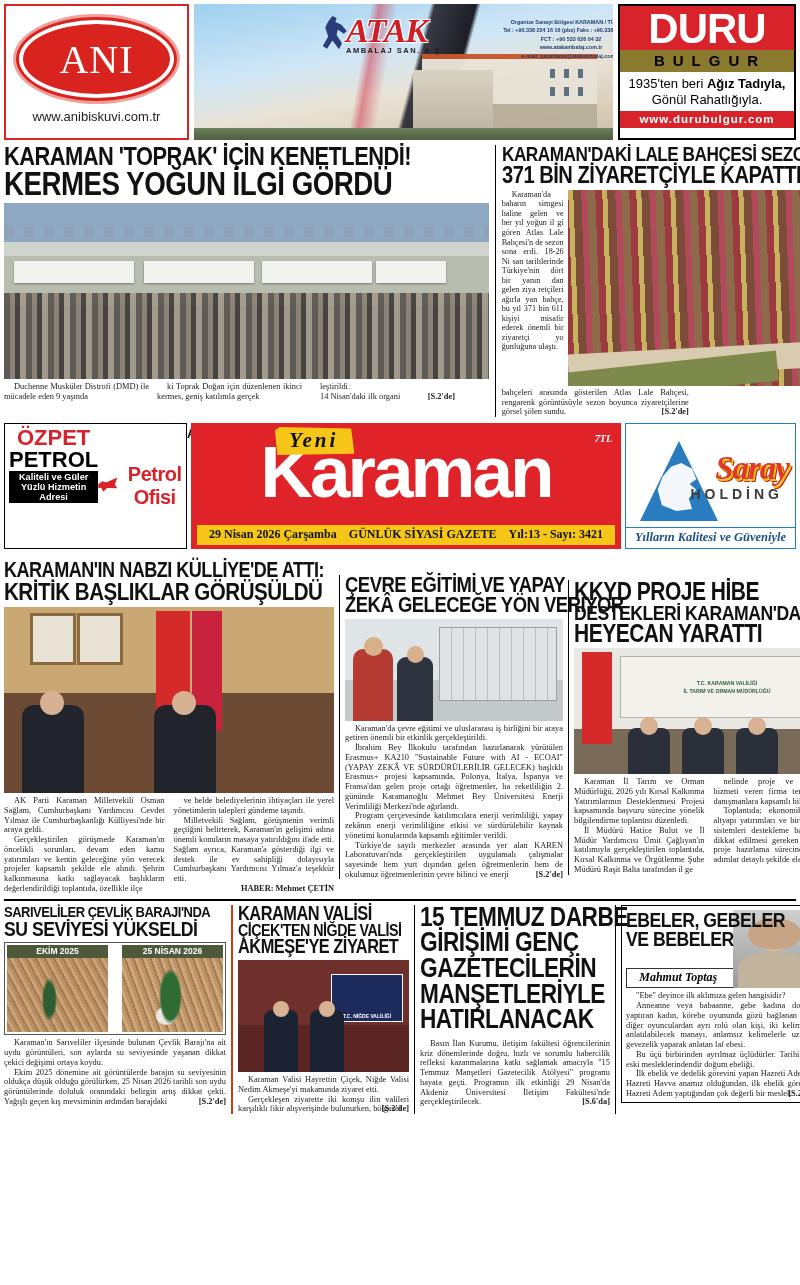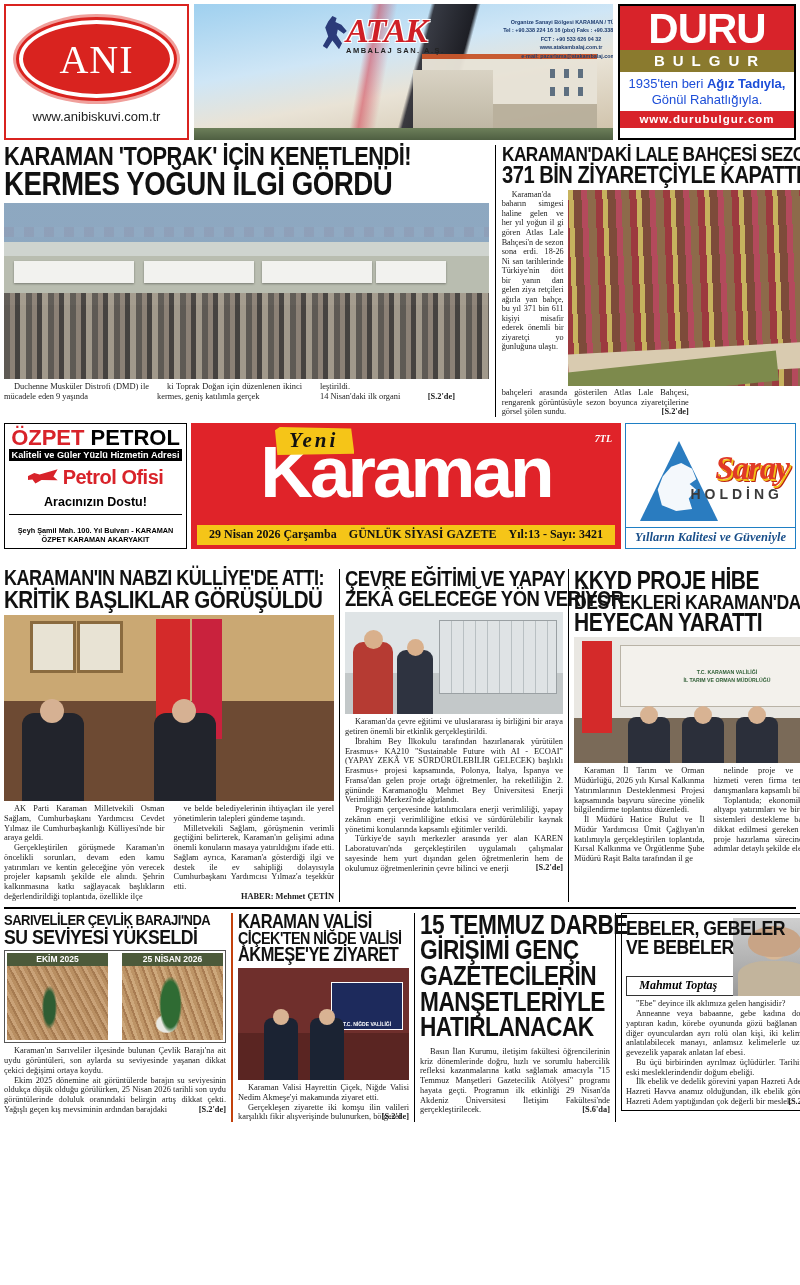--- a/index.html
+++ b/index.html
@@ -64,37 +64,37 @@
     font-family:"Liberation Sans", sans-serif; font-size:5.4px; font-weight:bold; color:#1d3b6e; line-height:1.55; }
   .atak-bldg { position:absolute; right:16px; bottom:8px; width:175px; height:78px;
     background: linear-gradient(180deg,#e8e3d7 0 62%, #b9b09c 62% 100%); border-top:5px solid #c8572c; z-index:2; opacity:.97;}
   .atak-bldg2 { position:absolute; right:120px; bottom:8px; width:80px; height:62px; background:linear-gradient(180deg,#d9d3c4,#bdb5a2); z-index:3;}
   .atak-win { position:absolute; background:#5e6f80; width:5px; height:9px; z-index:4;}
   .atak-grass { position:absolute; left:0; right:0; bottom:0; height:12px; background:linear-gradient(180deg,#6d7f5a,#4f5f42); z-index:5;}
 
   .ad-duru { width: 178px; border: 2px solid #000; background:#fff; display:flex; flex-direction:column; }
   .duru-red { background:#d8232a; padding:4px 6px 2px; }
   .duru-red .word { font-family:"Liberation Sans", sans-serif; font-weight:bold; font-size:42px; color:#fff; letter-spacing:-1px; line-height:.9; text-align:center;}
-  .duru-olive { background:#8a7a2e; color:#ffffff; font-family:"Liberation Sans", sans-serif; font-weight:bold; font-size:15px; letter-spacing:8px; text-align:center; padding:2px 0 3px 6px;}
-  .duru-slogan { text-align:center; font-family:"Liberation Sans", sans-serif; font-size:13px; line-height:1.22; padding:4px 2px 3px; color:#1d4ed8;border-radius:9px;}
+  .duru-olive { background:#8a7a2e; color:#000000; font-family:"Liberation Sans", sans-serif; font-weight:bold; font-size:15px; letter-spacing:8px; text-align:center; padding:2px 0 3px 6px;}
+  .duru-slogan { text-align:center; font-family:"Liberation Sans", sans-serif; font-size:13px; line-height:1.22; padding:4px 2px 3px; color:#000000;border-radius:9px;}
   .duru-slogan b { font-weight:bold; }
   .duru-url { background:#d8232a; color:#fff; font-family:"Liberation Sans", sans-serif; font-weight:bold; font-size:11.5px; letter-spacing:1px; text-align:center; padding:2px 0 3px;}
 
   
   .lead { display:flex; gap:6px; margin-top:5px; }
   .lead-left { width:499px; }
   .lead-right { flex:1; border-left:1px solid #000; padding-left:6px;}
   .h-a1 { font-size:26px; }
   .h-a2 { font-size:33px; }
   .h-b1 { font-size:20.5px; }
   .h-b2 { font-size:24px; }
 
   
   .masthead { display:flex; gap:4px; margin-top:6px; height:126px; }
-  .m-ozpet { width:183px; border:1.5px solid #000; padding:3px 4px; text-align:center; display:flex; flex-direction:column; justify-content:space-between;}
+  .m-ozpet { width:183px; border:1.5px solid #000; padding:3px 4px; text-align:center; display:flex; flex-direction:row; justify-content:space-between;}
   .ozpet-t { font-family:"Liberation Sans", sans-serif; font-weight:bold; font-size:22px; line-height:1; }
   .ozpet-t .r { color:#d8232a; }
   .ozpet-bar { background:#000; color:#fff; font-family:"Liberation Sans", sans-serif; font-weight:bold; font-size:9.2px; padding:1px 0; }
   .po-row { display:flex; align-items:center; justify-content:center; gap:5px; }
   .po-logo { width:30px; height:17px; background:#d8232a;
     clip-path: polygon(0 40%, 22% 22%, 40% 30%, 100% 0, 86% 42%, 100% 64%, 46% 62%, 26% 84%, 16% 60%, 0 62%); }
   .po-text { font-family:"Liberation Sans", sans-serif; font-weight:bold; font-size:20px; color:#d8232a; letter-spacing:-.5px;}
   .ozpet-dost { font-family:"Liberation Sans", sans-serif; font-weight:bold; font-size:12.5px; }
   .ozpet-addr { font-family:"Liberation Sans", sans-serif; font-weight:bold; font-size:7.3px; line-height:1.22; border-top:1px solid #000; padding-top:12px;}
 
@@ -114,21 +114,21 @@
     clip-path: polygon(50% 0, 100% 100%, 0 100%); }
   .saray-lion { position:absolute; left:30px; bottom:16px; width:42px; height:48px; background:#fff;
     clip-path: polygon(60% 0, 86% 12%, 96% 34%, 80% 44%, 96% 56%, 78% 74%, 86% 96%, 48% 100%, 14% 88%, 4% 56%, 16% 28%, 36% 8%);
     opacity:.95;}
   .saray-word { position:absolute; right:6px; top:26px; font-family:"Liberation Serif", serif; font-style:italic; font-weight:bold; font-size:33px; color:#e03a27;
     text-shadow: 1.5px 1.5px 0 #f3c318, 2.5px 2.5px 0 #b92410; letter-spacing:-1px;}
   .saray-hold { position:absolute; right:12px; bottom:25px; font-family:Liberation Sans, sans-serif; font-weight:bold; font-size:14px; color:#3b3b3b; letter-spacing:4px;}
   .saray-bot { border-top:1.5px solid #1f7fc4; text-align:center; font-family:"Liberation Serif", serif; font-style:italic; font-weight:bold; font-size:12.5px; color:#1a4f8a; padding:2px 0 3px;}
 
   
-  .mid { display:flex; gap:5px; margin-top:20px; }
+  .mid { display:flex; gap:5px; margin-top:12px;align-items:center; }
   .mid-c1 { width:330px; }
   .mid-c2 { width:224px; border-left:1px solid #000; padding-left:5px;}
   .mid-c3 { flex:1; border-left:1px solid #000; padding-left:5px;}
   .h-c1a { font-size:21.5px; }
   .h-c1b { font-size:24.5px; }
   .h-c2 { font-size:22px; }
   .h-c3 { font-size:25px; }
   .two-col { column-count:2; column-gap:9px; column-rule:0; }
 
   

